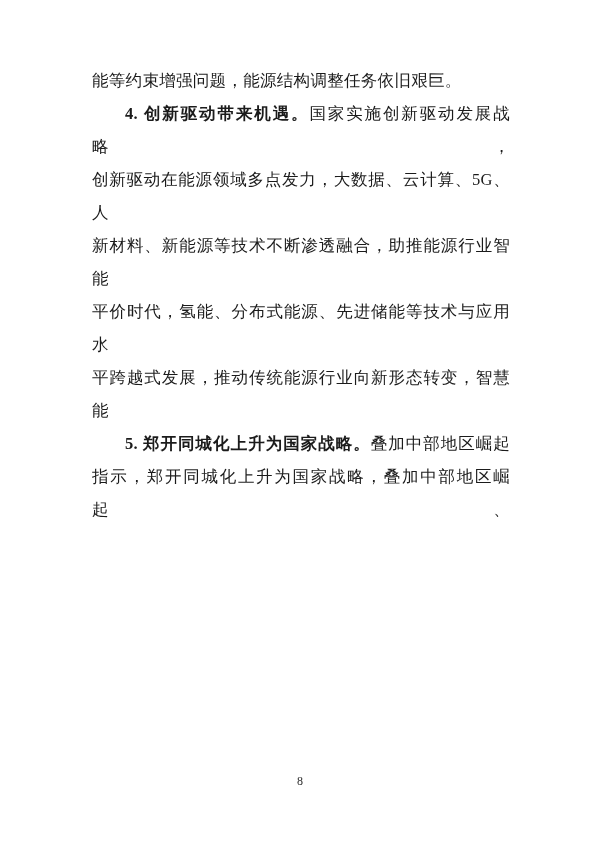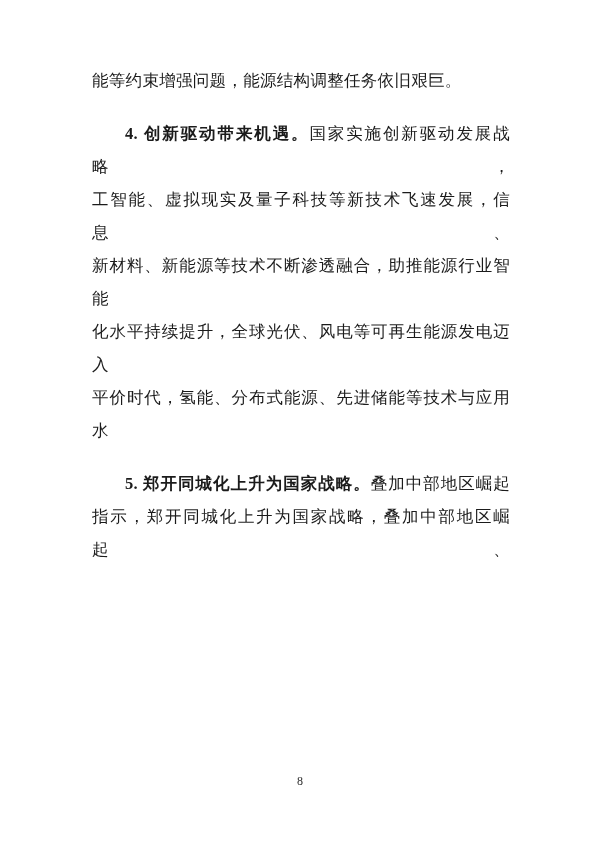--- a/index.html
+++ b/index.html
@@ -29,21 +29,20 @@
     text-align: left;
     white-space: normal;
     text-justify: inter-ideograph;
   }
   .line.justify {
     text-align: justify;
     text-align-last: justify;
   }
   .line.indent {
     text-indent: 2em;
-    margin-top: 20px;
   }
   .seg { font-weight: normal; }
   .seg.bold { font-weight: bold; }
   .page-number {
     position: absolute;
     left: 0;
     top: 774px;
     width: 600px;
     text-align: center;
     font-size: 12px;
@@ -52,22 +51,22 @@
   }
 </style>
 </head>
 <body>
 
 <div class="page">
   <div class="doc-body">
     <div>
         <div class="line"><span class="seg">能等约束增强问题，能源结构调整任务依旧艰巨。</span></div>
         <div class="line indent justify"><span class="seg bold">4. </span><span class="seg bold">创新驱动带来机遇。</span><span class="seg">国家实施创新驱动发展战略，</span></div>
-        <div class="line justify"><span class="seg">工智能、虚拟现实及量子科技等新技术飞速发展，信息、</span></div>
+        <div class="line justify"><span class="seg">创新驱动在能源领域多点发力，大数据、云计算、5G、人</span></div>
         <div class="line justify"><span class="seg">新材料、新能源等技术不断渗透融合，助推能源行业智能</span></div>
-        <div class="line justify"><span class="seg">化水平持续提升，全球光伏、风电等可再生能源发电迈入</span></div>
         <div class="line justify"><span class="seg">平价时代，氢能、分布式能源、先进储能等技术与应用水</span></div>
+        <div class="line justify"><span class="seg">平跨越式发展，推动传统能源行业向新形态转变，智慧能</span></div>
         <div class="line indent justify"><span class="seg bold">5. </span><span class="seg bold">郑开同城化上升为国家战略。</span><span class="seg">叠加中部地区崛起</span></div>
         <div class="line justify"><span class="seg">指示，郑开同城化上升为国家战略，叠加中部地区崛起、</span></div>
       </div>
   </div>
   <div class="page-number">8</div>
 </div>
 
 </body></html>

